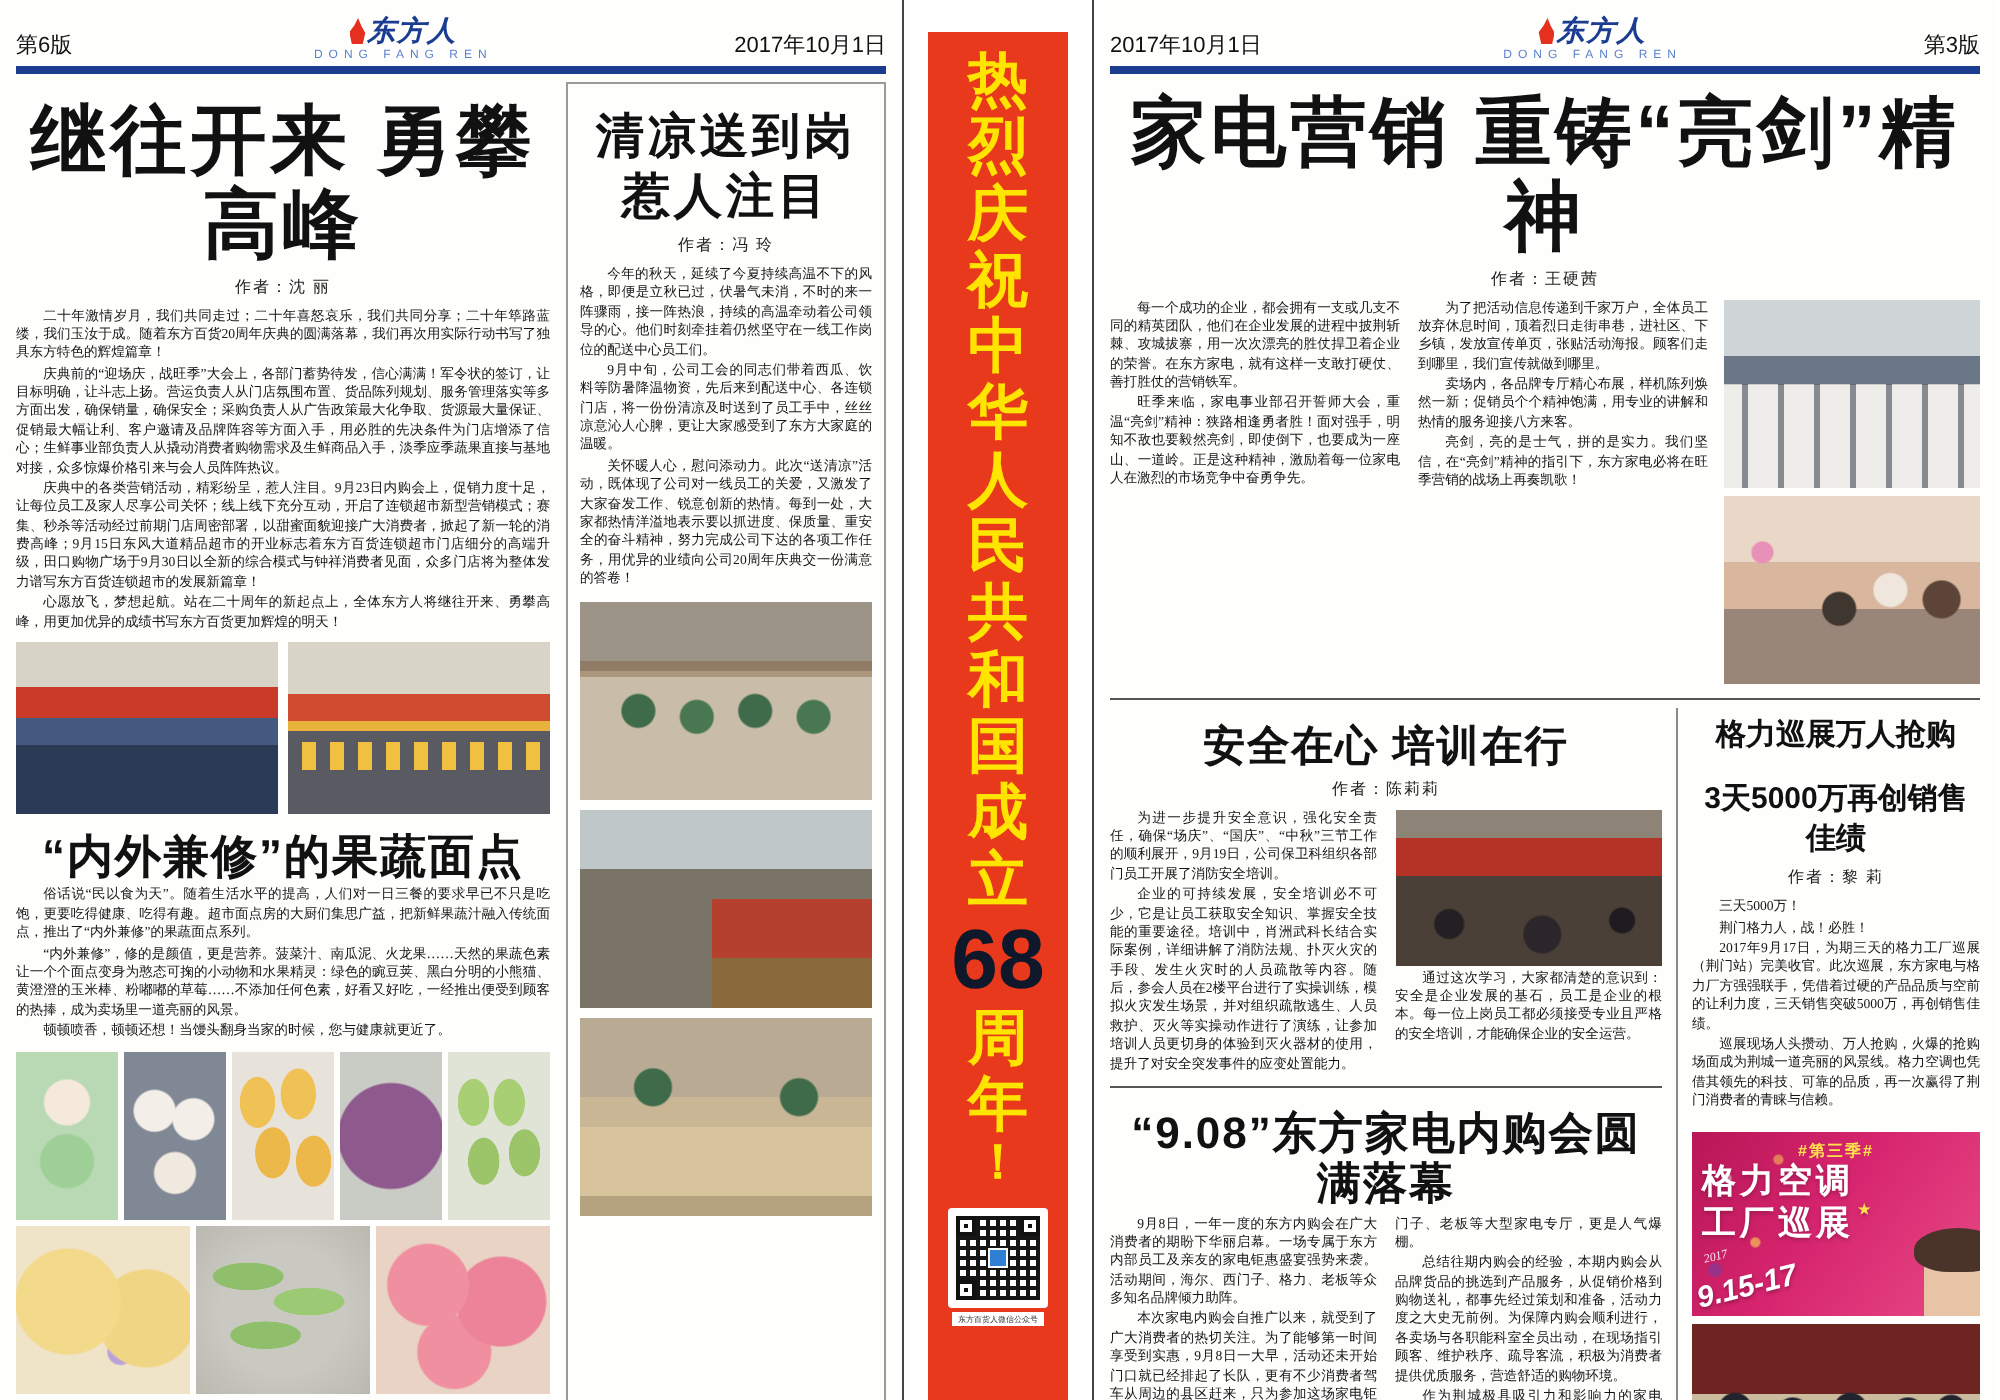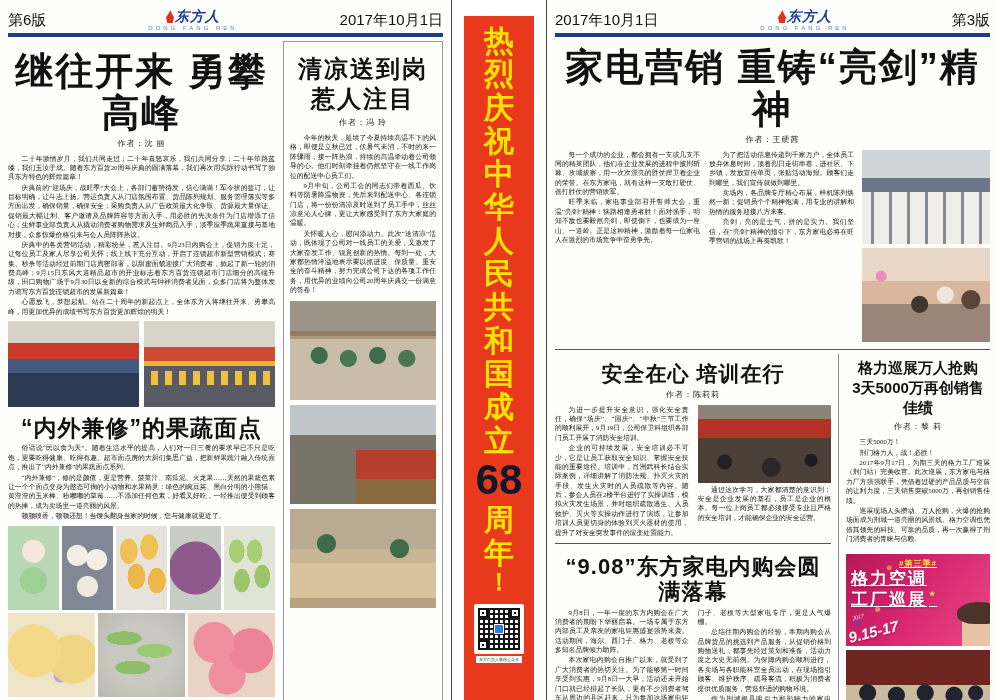--- a/index.html
+++ b/index.html
@@ -3,21 +3,21 @@
 <meta charset="utf-8">
 <style>
   html,body{margin:0;padding:0;background:#ddd;}
   .paper{width:1000px;height:700px;background:#ffffff;display:flex;overflow:hidden;position:relative;font-family:"Liberation Serif",serif;color:#111;}
   .page{width:452px;height:700px;box-sizing:border-box;padding:5px 8px 0 8px;background:#fefefd;overflow:hidden;position:relative;}
   .page.left{border-right:1px solid #444;}
   .page.right{border-left:1px solid #444;}
 
   
   .phead{display:flex;align-items:flex-end;justify-content:space-between;height:26px;}
-  .edition,.pdate{font-size:15px;font-family:"Liberation Sans",sans-serif;color:#111;padding-bottom:1px;margin-top:48px;}
+  .edition,.pdate{font-size:11px;font-family:"Liberation Sans",sans-serif;color:#111;padding-bottom:1px;margin-top:48px;}
   .masthead{text-align:center;line-height:1;}
   .flame{display:inline-block;width:8px;height:13px;background:#e53020;clip-path:polygon(55% 0,75% 30%,100% 58%,84% 100%,16% 100%,0 55%,32% 28%);vertical-align:-2px;margin-right:1px;}
   .mh-cn{font-family:"Liberation Sans",sans-serif;font-weight:900;font-style:italic;font-size:14px;color:#1b3d91;letter-spacing:1px;}
   .mh-en{font-family:"Liberation Sans",sans-serif;font-size:6px;color:#5a7fd0;letter-spacing:3px;margin-top:1px;}
   .hrule{height:4px;background:#1b3c8f;margin-top:2px;}
 
   
   .t-main{font-family:"Liberation Sans",sans-serif;font-weight:900;text-align:center;font-size:38px;letter-spacing:2px;margin:10px 0 2px;line-height:1.1;}
   .t-med{font-family:"Liberation Sans",sans-serif;font-weight:900;text-align:center;font-size:23px;letter-spacing:1px;margin:8px 0 2px;line-height:1.15;}
   .t-col{font-family:"Liberation Sans",sans-serif;font-weight:900;text-align:center;font-size:24px;letter-spacing:2px;line-height:1.25;margin:6px 0 0;}
@@ -100,21 +100,21 @@
   .ph-bun6{background:#efe3c8;}
   .ph-bun6::after{content:"";position:absolute;inset:0;background:radial-gradient(circle at 30% 45%,#f3d98a 26px,transparent 27px),radial-gradient(circle at 75% 55%,#f0d584 24px,transparent 25px),radial-gradient(circle at 18% 30%,#b9a2d8 6px,transparent 7px),radial-gradient(circle at 60% 75%,#b9a2d8 6px,transparent 7px);}
   .ph-bun7{background:#d9d9d3;}
   .ph-bun7::after{content:"";position:absolute;inset:0;background:radial-gradient(ellipse 18px 7px at 30% 30%,#8fbf6a 96%,transparent),radial-gradient(ellipse 18px 7px at 65% 45%,#9cc973 96%,transparent),radial-gradient(ellipse 18px 7px at 40% 65%,#8fbf6a 96%,transparent),radial-gradient(circle at 50% 50%,#c9c9c2 52%,#b9b9b0 100%);}
   .ph-bun8{background:#e8d3c5;}
   .ph-bun8::after{content:"";position:absolute;inset:0;background:radial-gradient(circle at 30% 35%,#ef8fa0 20px,transparent 21px),radial-gradient(circle at 72% 45%,#ec8398 22px,transparent 23px),radial-gradient(circle at 45% 75%,#ef8fa0 18px,transparent 19px),radial-gradient(circle at 30% 35%,#fff 4px,transparent 5px),radial-gradient(circle at 72% 45%,#fff 4px,transparent 5px);}
   .ph-staff{background:linear-gradient(180deg,#6e2420 0 45%,#caba9e 45% 100%);}
   .ph-staff::after{content:"";position:absolute;inset:0;background:radial-gradient(circle at 15% 55%,#20242e 8px,transparent 9px),radial-gradient(circle at 35% 58%,#20242e 8px,transparent 9px),radial-gradient(circle at 55% 55%,#20242e 8px,transparent 9px),radial-gradient(circle at 75% 58%,#20242e 8px,transparent 9px),radial-gradient(circle at 90% 55%,#20242e 7px,transparent 8px);}
 
   
-  .ad{height:92px;margin-top:10px;background:linear-gradient(125deg,#b81757 0%,#d6246e 45%,#e84a86 100%);position:relative;overflow:hidden;color:#fff;padding:4px 5px;box-sizing:border-box;text-decoration:underline;}
+  .ad{height:92px;margin-top:10px;background:linear-gradient(125deg,#b81757 0%,#d6246e 45%,#e84a86 100%);position:relative;overflow:hidden;color:#fff;padding:4px 5px;box-sizing:border-box;}
   .ad::before{content:"";position:absolute;inset:0;background:radial-gradient(circle at 12% 25%,rgba(255,255,255,.5) 2px,transparent 3px),radial-gradient(circle at 22% 60%,rgba(255,220,80,.6) 2px,transparent 3px),radial-gradient(circle at 8% 75%,rgba(120,60,160,.6) 3px,transparent 4px),radial-gradient(circle at 30% 15%,rgba(255,220,80,.5) 2px,transparent 3px);}
   .ad-face{position:absolute;right:-6px;bottom:-10px;width:34px;height:48px;background:#e9c3a6;border-radius:14px 14px 0 0;}
   .ad-face::before{content:"";position:absolute;top:-6px;left:-5px;width:44px;height:22px;background:#4a3328;border-radius:50% 50% 40% 40%;}
   .ad-tag{position:relative;text-align:center;color:#ffe14d;font-family:"Liberation Sans",sans-serif;font-weight:700;font-size:8px;letter-spacing:1px;}
   .ad-l1,.ad-l2{position:relative;font-family:"Liberation Sans",sans-serif;font-weight:900;font-size:17px;letter-spacing:2px;line-height:1.2;text-shadow:0 1px 2px rgba(0,0,0,.25);}
   .ad-l2::after{content:"★";font-size:7px;vertical-align:top;margin-left:2px;color:#ffe14d;}
   .ad-year{position:absolute;left:6px;bottom:26px;font-size:6px;font-style:italic;opacity:.9;transform:rotate(-14deg);}
   .ad-dates{position:absolute;left:2px;bottom:6px;font-family:"Liberation Sans",sans-serif;font-weight:900;font-style:italic;font-size:15px;transform:rotate(-14deg);text-shadow:0 1px 2px rgba(0,0,0,.3);}
 </style>
 </head>
@@ -268,21 +268,21 @@
           <div class="row908">
             <div class="photo ph-crowd"></div>
             <div class="photo ph-crowd"></div>
             <div class="photo ph-crowd"></div>
           </div>
         </div>
       </div>
 
       <div class="lowerRight">
         <div class="t-sub" data-bind="page3.gree.title1">格力巡展万人抢购</div>
-        <div class="t-sub" style="margin-top:0" data-bind="page3.gree.title2">3天5000万再创销售佳绩</div>
+        <div class="t-sub" style="margin-top:12px" data-bind="page3.gree.title2">3天5000万再创销售佳绩</div>
         <div class="byline" data-bind="page3.gree.author">作者：黎  莉</div>
         <div data-bind-list="page3.gree.paragraphs">
             <p class="para">三天5000万！</p>
             <p class="para">荆门格力人，战！必胜！</p>
             <p class="para">2017年9月17日，为期三天的格力工厂巡展（荆门站）完美收官。此次巡展，东方家电与格力厂方强强联手，凭借着过硬的产品品质与空前的让利力度，三天销售突破5000万，再创销售佳绩。</p>
             <p class="para">巡展现场人头攒动、万人抢购，火爆的抢购场面成为荆城一道亮丽的风景线。格力空调也凭借其领先的科技、可靠的品质，再一次赢得了荆门消费者的青睐与信赖。</p>
           </div>
 
         <div class="ad">
           <div class="ad-tag" data-bind="page3.ad.tag">#第三季#</div>

